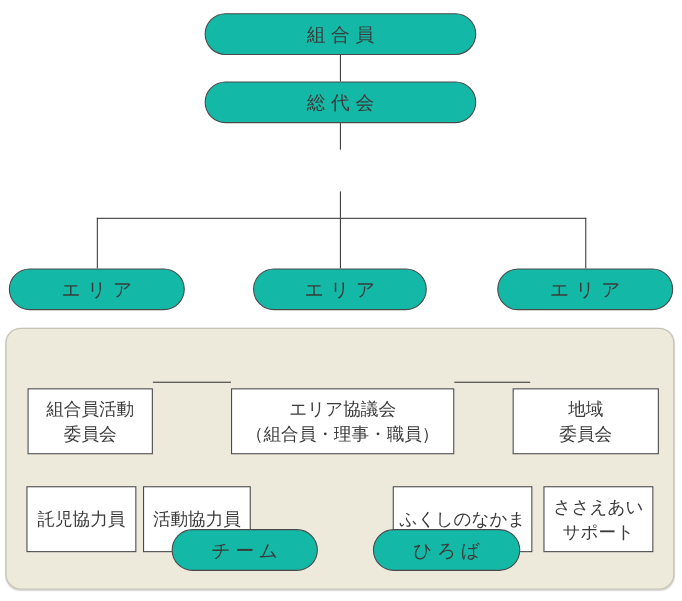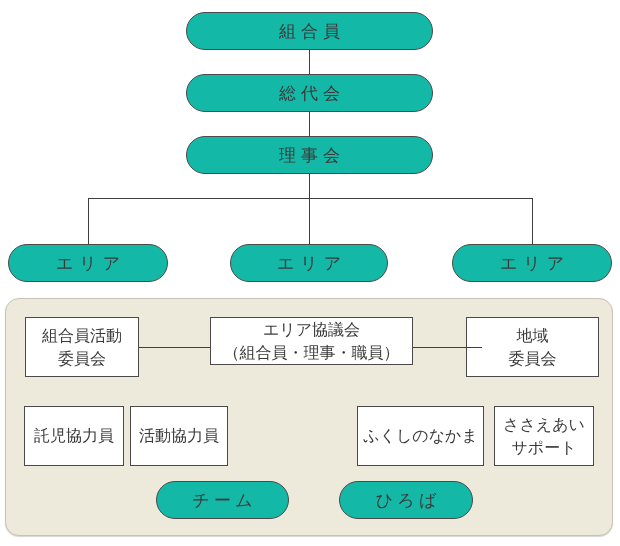--- a/index.html
+++ b/index.html
@@ -40,20 +40,21 @@
     border: 1px solid #4a4a4a;
     display: flex;
     flex-direction: column;
     align-items: center;
     justify-content: center;
     text-align: center;
     font-size: 16px;
     line-height: 1.45;
     color: #3a3a3a;
     white-space: nowrap;
+    margin-top: 36px;
   }
   .rect span { display: block; }
   
   .cline {
     position: absolute;
     background: #3f3f3f;
   }
   
   #area-panel {
     position: absolute;
@@ -72,23 +73,20 @@
 <body>
 
 <div id="canvas">
 
   <div class="pill" style="left:186px; top:12px; width:247px; height:38px;">
     <span>組合員</span>
   </div>
   <div class="pill" style="left:186px; top:74px; width:247px; height:38px;">
     <span>総代会</span>
   </div>
-  <div class="pill" style="left:186px; top:136px; width:247px; height:38px;">
-    <span>理事会</span>
-  </div>
 
   <div class="cline" style="left:309px; top:50px;  width:1px; height:24px;"></div>
   <div class="cline" style="left:309px; top:112px; width:1px; height:24px;"></div>
   <div class="cline" style="left:309px; top:174px; width:1px; height:24px;"></div>
 
   <div class="cline" style="left:88px;  top:198px; width:445px; height:1px;"></div>
   <div class="cline" style="left:88px;  top:198px; width:1px; height:46px;"></div>
   <div class="cline" style="left:309px; top:198px; width:1px; height:46px;"></div>
   <div class="cline" style="left:532px; top:198px; width:1px; height:46px;"></div>
 
@@ -101,21 +99,21 @@
   <div class="pill" style="left:452px; top:244px; width:160px; height:38px; letter-spacing:0.35em; text-indent:0.35em;">
     <span>エリア</span>
   </div>
 
   <div id="area-panel">
 
     <div class="rect" style="left:19px; top:18px; width:114px; height:60px;">
       <span>組合員活動</span>
       <span>委員会</span>
     </div>
-    <div class="rect" style="left:204px; top:18px; width:203px; height:48px;">
+    <div class="rect" style="left:204px; top:18px; width:203px; height:60px;">
       <span>エリア協議会</span>
       <span>（組合員・理事・職員）</span>
     </div>
     <div class="rect" style="left:460px; top:18px; width:133px; height:60px;">
       <span>地域</span>
       <span>委員会</span>
     </div>
 
     <div class="cline" style="left:133px; top:48px; width:71px; height:1px;"></div>
     <div class="cline" style="left:407px; top:48px; width:69px; height:1px;"></div>

